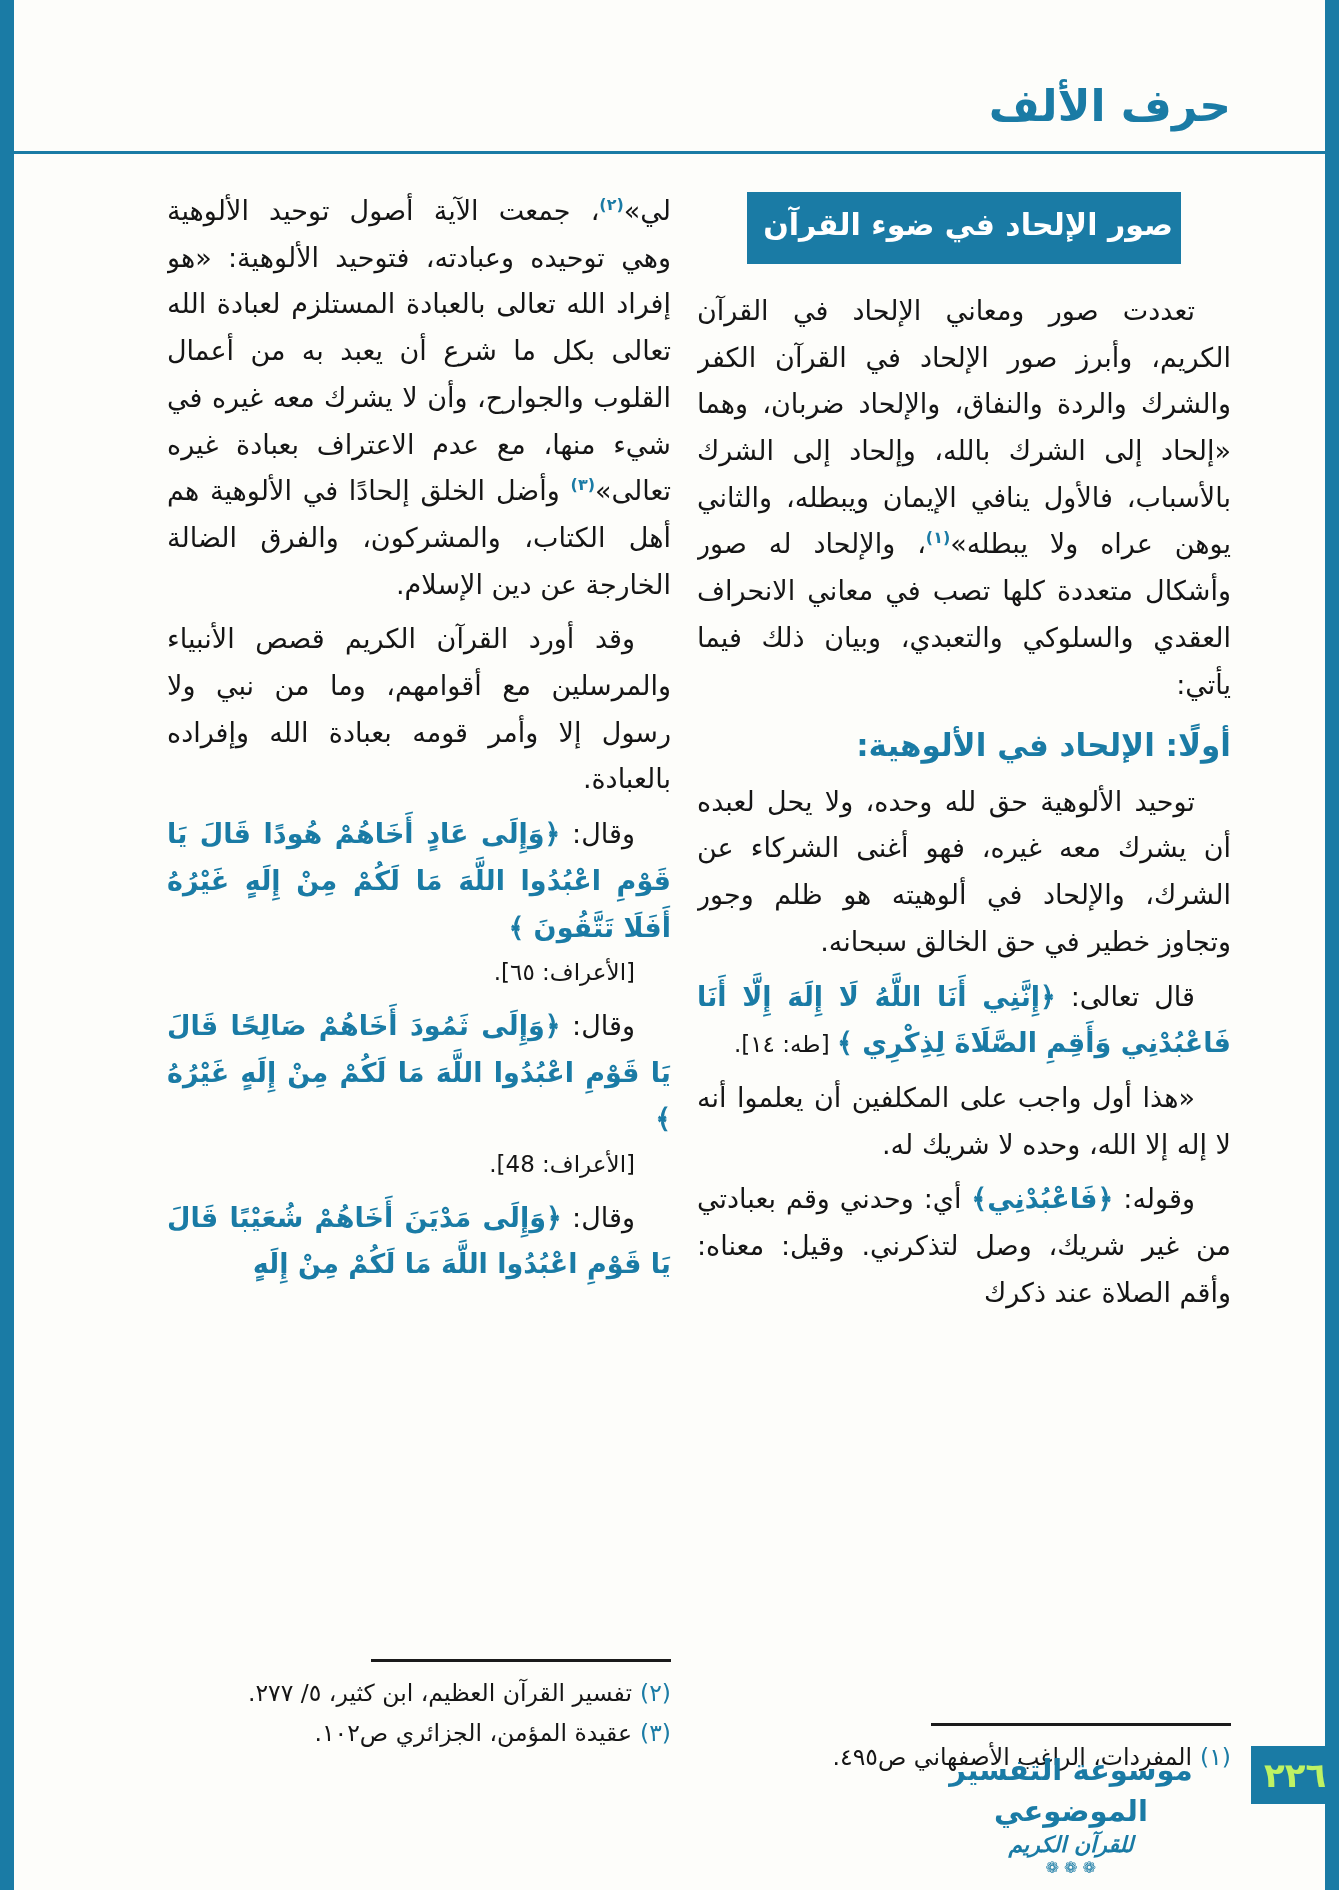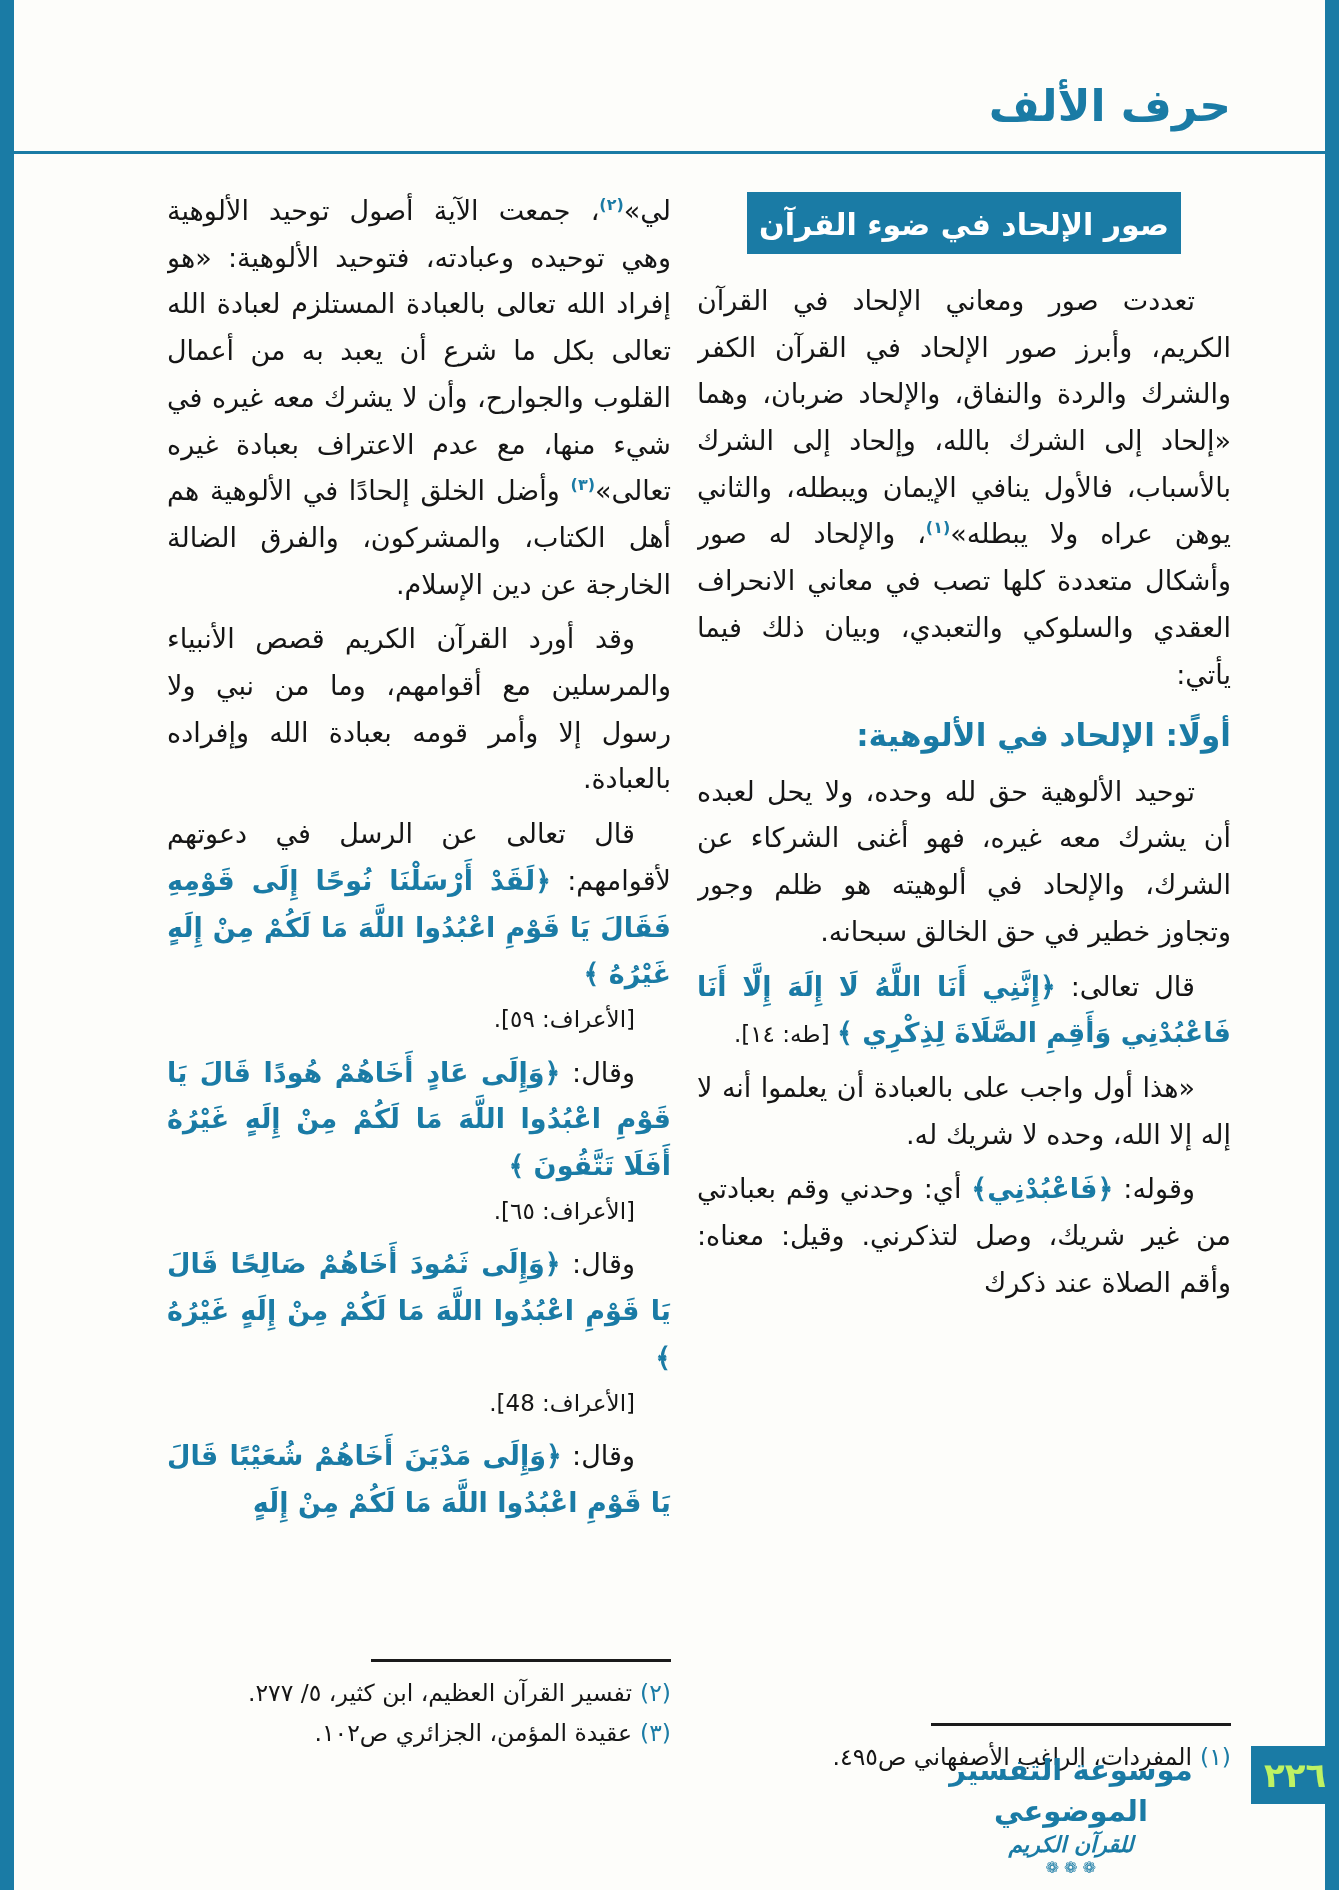--- a/index.html
+++ b/index.html
@@ -49,23 +49,22 @@
     font-size:27px; line-height:1.73;
     text-align:justify;
   }
   .col-right{ flex:0 0 534px; }
   .col-left{ flex:1 1 auto; }
 
   .section-box{
     margin:4px 50px 24px;
     background:var(--accent);
     color:#ffffff;
-    text-align:center;
     font-size:30px; font-weight:bold;
-    padding:7px 8px 3px;
+    padding:7px 8px 13px;
   }
 
   .para{ margin:0 0 8px; }
   .indent{ text-indent:36px; }
 
   .subhead{
     margin:14px 0 10px;
     color:var(--accent);
     font-size:31px; font-weight:bold; line-height:1.5;
     text-align:right;
@@ -125,37 +124,36 @@
       </div>
 
       <p class="para indent"><span>تعددت صور ومعاني الإلحاد في القرآن الكريم، وأبرز صور الإلحاد في القرآن الكفر والشرك والردة والنفاق، والإلحاد ضربان، وهما «إلحاد إلى الشرك بالله، وإلحاد إلى الشرك بالأسباب، فالأول ينافي الإيمان ويبطله، والثاني يوهن عراه ولا يبطله»</span><sup class="fn-ref">(١)</sup><span>، والإلحاد له صور وأشكال متعددة كلها تصب في معاني الانحراف العقدي والسلوكي والتعبدي، وبيان ذلك فيما يأتي:</span></p>
 
       <h3 class="subhead">أولًا: الإلحاد في الألوهية:</h3>
 
       <p class="para indent">توحيد الألوهية حق لله وحده، ولا يحل لعبده أن يشرك معه غيره، فهو أغنى الشركاء عن الشرك، والإلحاد في ألوهيته هو ظلم وجور وتجاوز خطير في حق الخالق سبحانه.</p>
 
       <p class="para indent"><span>قال تعالى: </span><span class="verse">﴿إِنَّنِي أَنَا اللَّهُ لَا إِلَهَ إِلَّا أَنَا فَاعْبُدْنِي وَأَقِمِ الصَّلَاةَ لِذِكْرِي ﴾</span><span class="vref-inline"> [طه: ١٤].</span></p>
 
-      <p class="para indent">«هذا أول واجب على بالعبادة أن يعلموا أنه لا إله إلا الله، وحده لا شريك له.</p>
+      <p class="para indent">«هذا أول واجب على المكلفين أن يعلموا أنه لا إله إلا الله، وحده لا شريك له.</p>
 
       <p class="para indent"><span>وقوله: </span><span class="verse">﴿فَاعْبُدْنِي﴾</span><span> أي: وحدني وقم بعبادتي من غير شريك، وصل لتذكرني. وقيل: معناه: وأقم الصلاة عند ذكرك</span></p>
 
       <div class="footnotes">
         <div class="fn-rule"></div>
         <div class="fn-item"><span class="fn-marker">(١)</span><span>المفردات، الراغب الأصفهاني ص٤٩٥.</span></div>
       </div>
     </section>
 
     <section class="col col-left">
 
       <p class="para"><span>لي»</span><sup class="fn-ref">(٢)</sup><span>، جمعت الآية أصول توحيد الألوهية وهي توحيده وعبادته، فتوحيد الألوهية: «هو إفراد الله تعالى بالعبادة المستلزم لعبادة الله تعالى بكل ما شرع أن يعبد به من أعمال القلوب والجوارح، وأن لا يشرك معه غيره في شيء منها، مع عدم الاعتراف بعبادة غيره تعالى»</span><sup class="fn-ref">(٣)</sup><span> وأضل الخلق إلحادًا في الألوهية هم أهل الكتاب، والمشركون، والفرق الضالة الخارجة عن دين الإسلام.</span></p>
 
       <p class="para indent">وقد أورد القرآن الكريم قصص الأنبياء والمرسلين مع أقوامهم، وما من نبي ولا رسول إلا وأمر قومه بعبادة الله وإفراده بالعبادة.</p>
 
-      <p class="para indent"><span>قال تعالى عن الرسل في دعوتهم لأقوامهم: </span><span class="verse">﴿لَقَدْ أَرْسَلْنَا نُوحًا إِلَى قَوْمِهِ فَقَالَ يَا قَوْمِ اعْبُدُوا اللَّهَ مَا لَكُمْ مِنْ إِلَهٍ غَيْرُهُ ﴾</span><span class="vref">[الأعراف: ٥٩].</span></p>
 
       <p class="para indent"><span>وقال: </span><span class="verse">﴿وَإِلَى عَادٍ أَخَاهُمْ هُودًا قَالَ يَا قَوْمِ اعْبُدُوا اللَّهَ مَا لَكُمْ مِنْ إِلَهٍ غَيْرُهُ أَفَلَا تَتَّقُونَ ﴾</span><span class="vref">[الأعراف: ٦٥].</span></p>
 
       <p class="para indent"><span>وقال: </span><span class="verse">﴿وَإِلَى ثَمُودَ أَخَاهُمْ صَالِحًا قَالَ يَا قَوْمِ اعْبُدُوا اللَّهَ مَا لَكُمْ مِنْ إِلَهٍ غَيْرُهُ ﴾</span><span class="vref">[الأعراف: 48].</span></p>
 
       <p class="para indent"><span>وقال: </span><span class="verse">﴿وَإِلَى مَدْيَنَ أَخَاهُمْ شُعَيْبًا قَالَ يَا قَوْمِ اعْبُدُوا اللَّهَ مَا لَكُمْ مِنْ إِلَهٍ</span></p>
 
       <div class="footnotes">
         <div class="fn-rule"></div>
         <div class="fn-item"><span class="fn-marker">(٢)</span><span>تفسير القرآن العظيم، ابن كثير، ٥/ ٢٧٧.</span></div>

